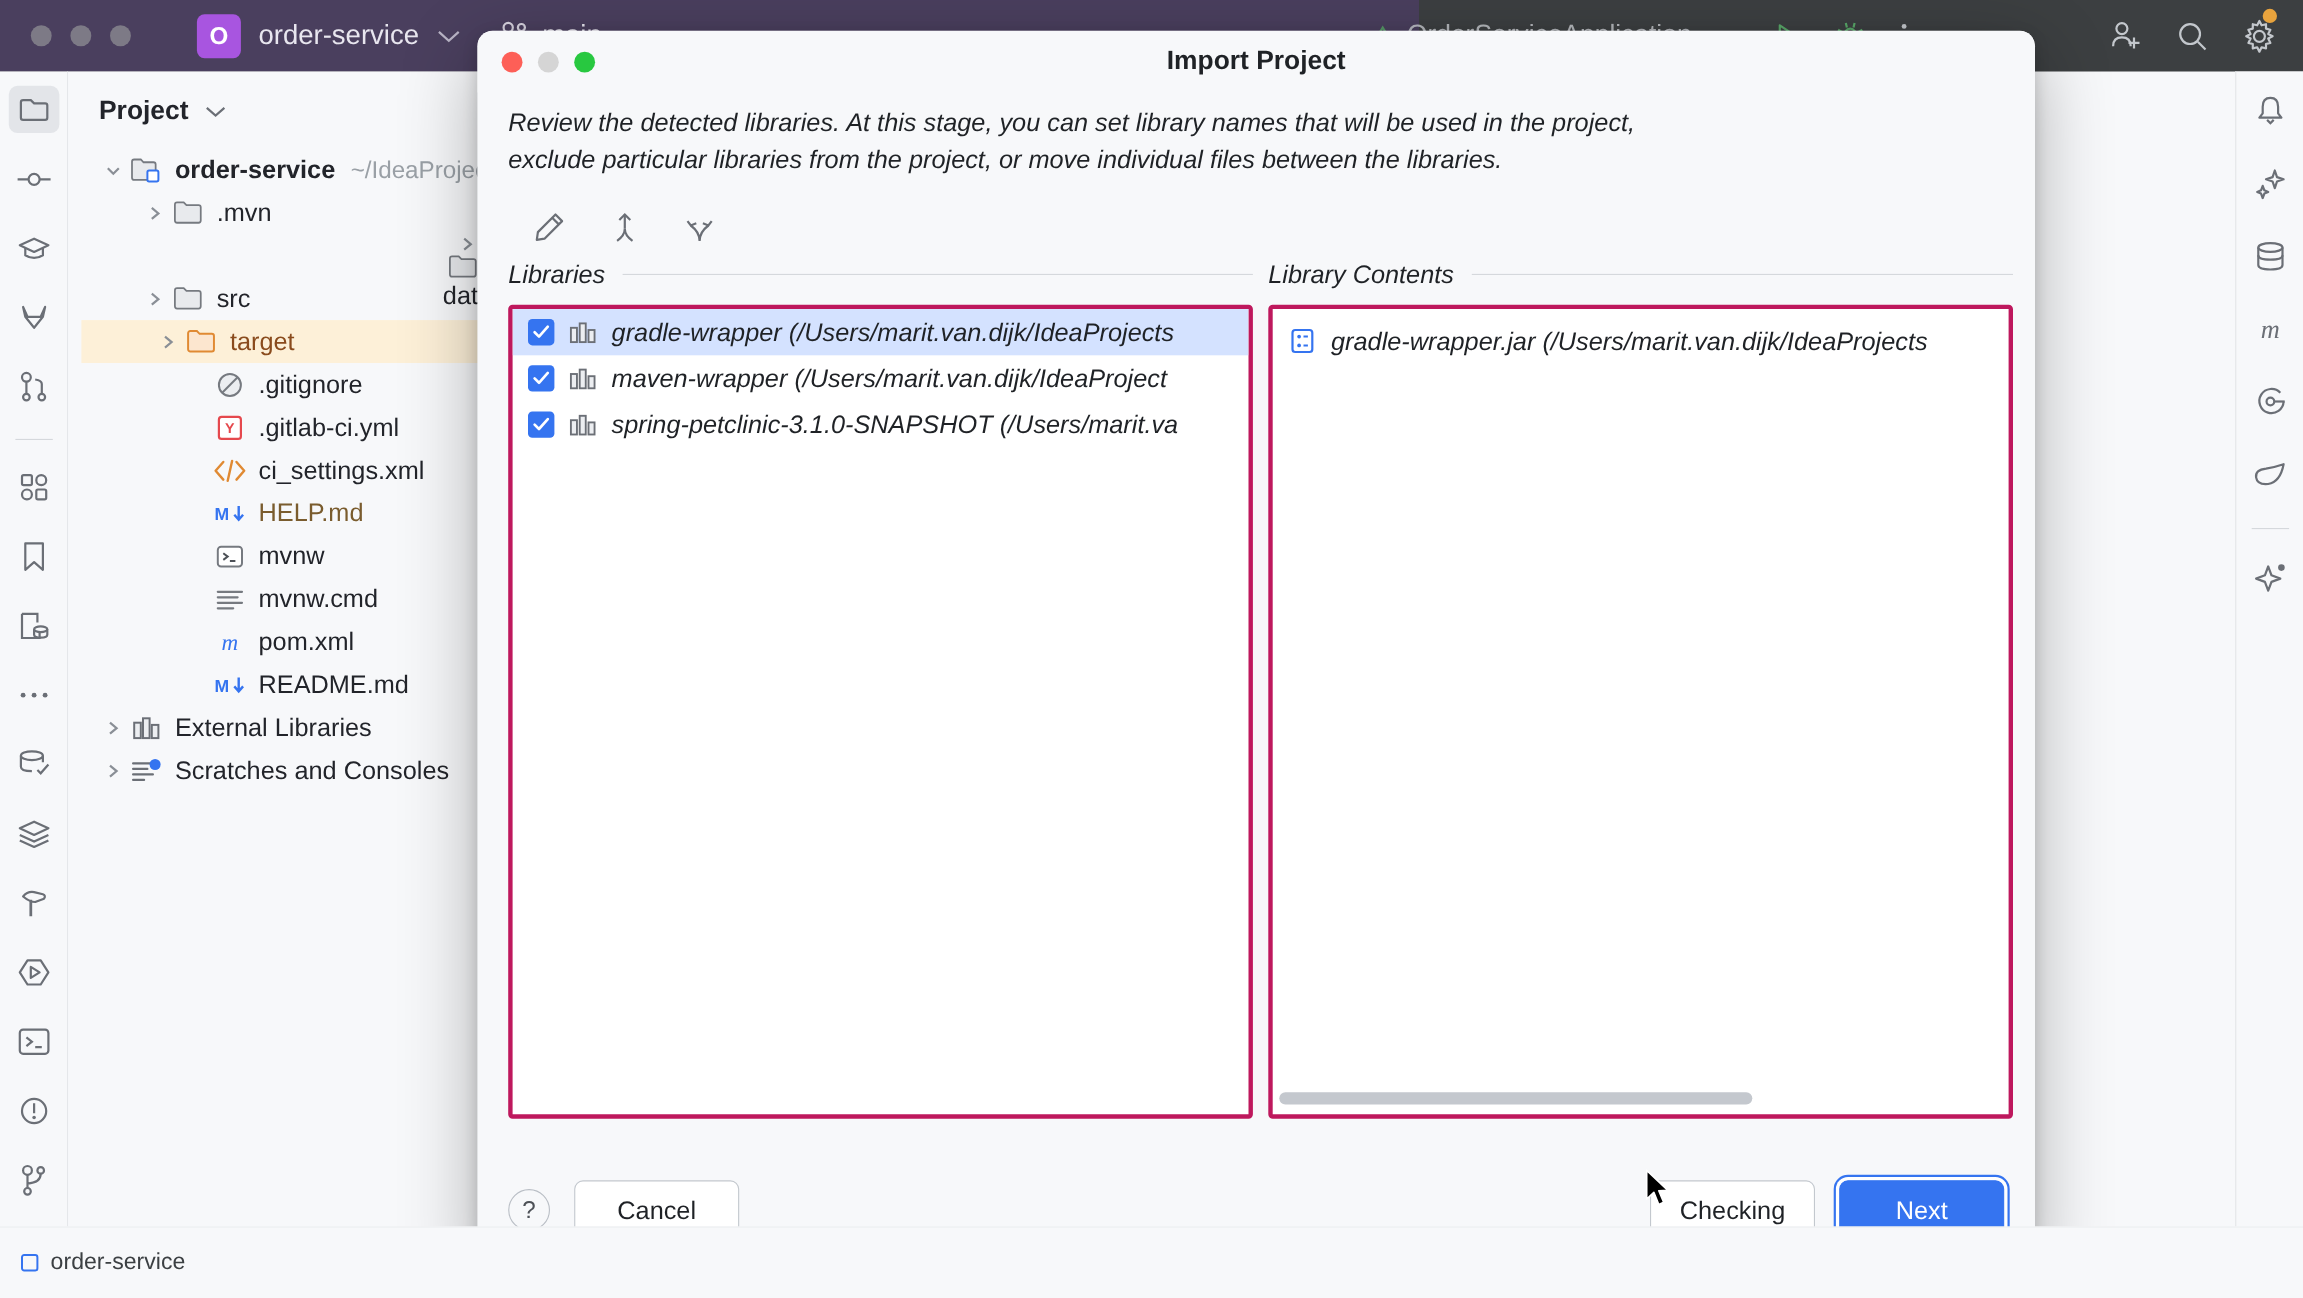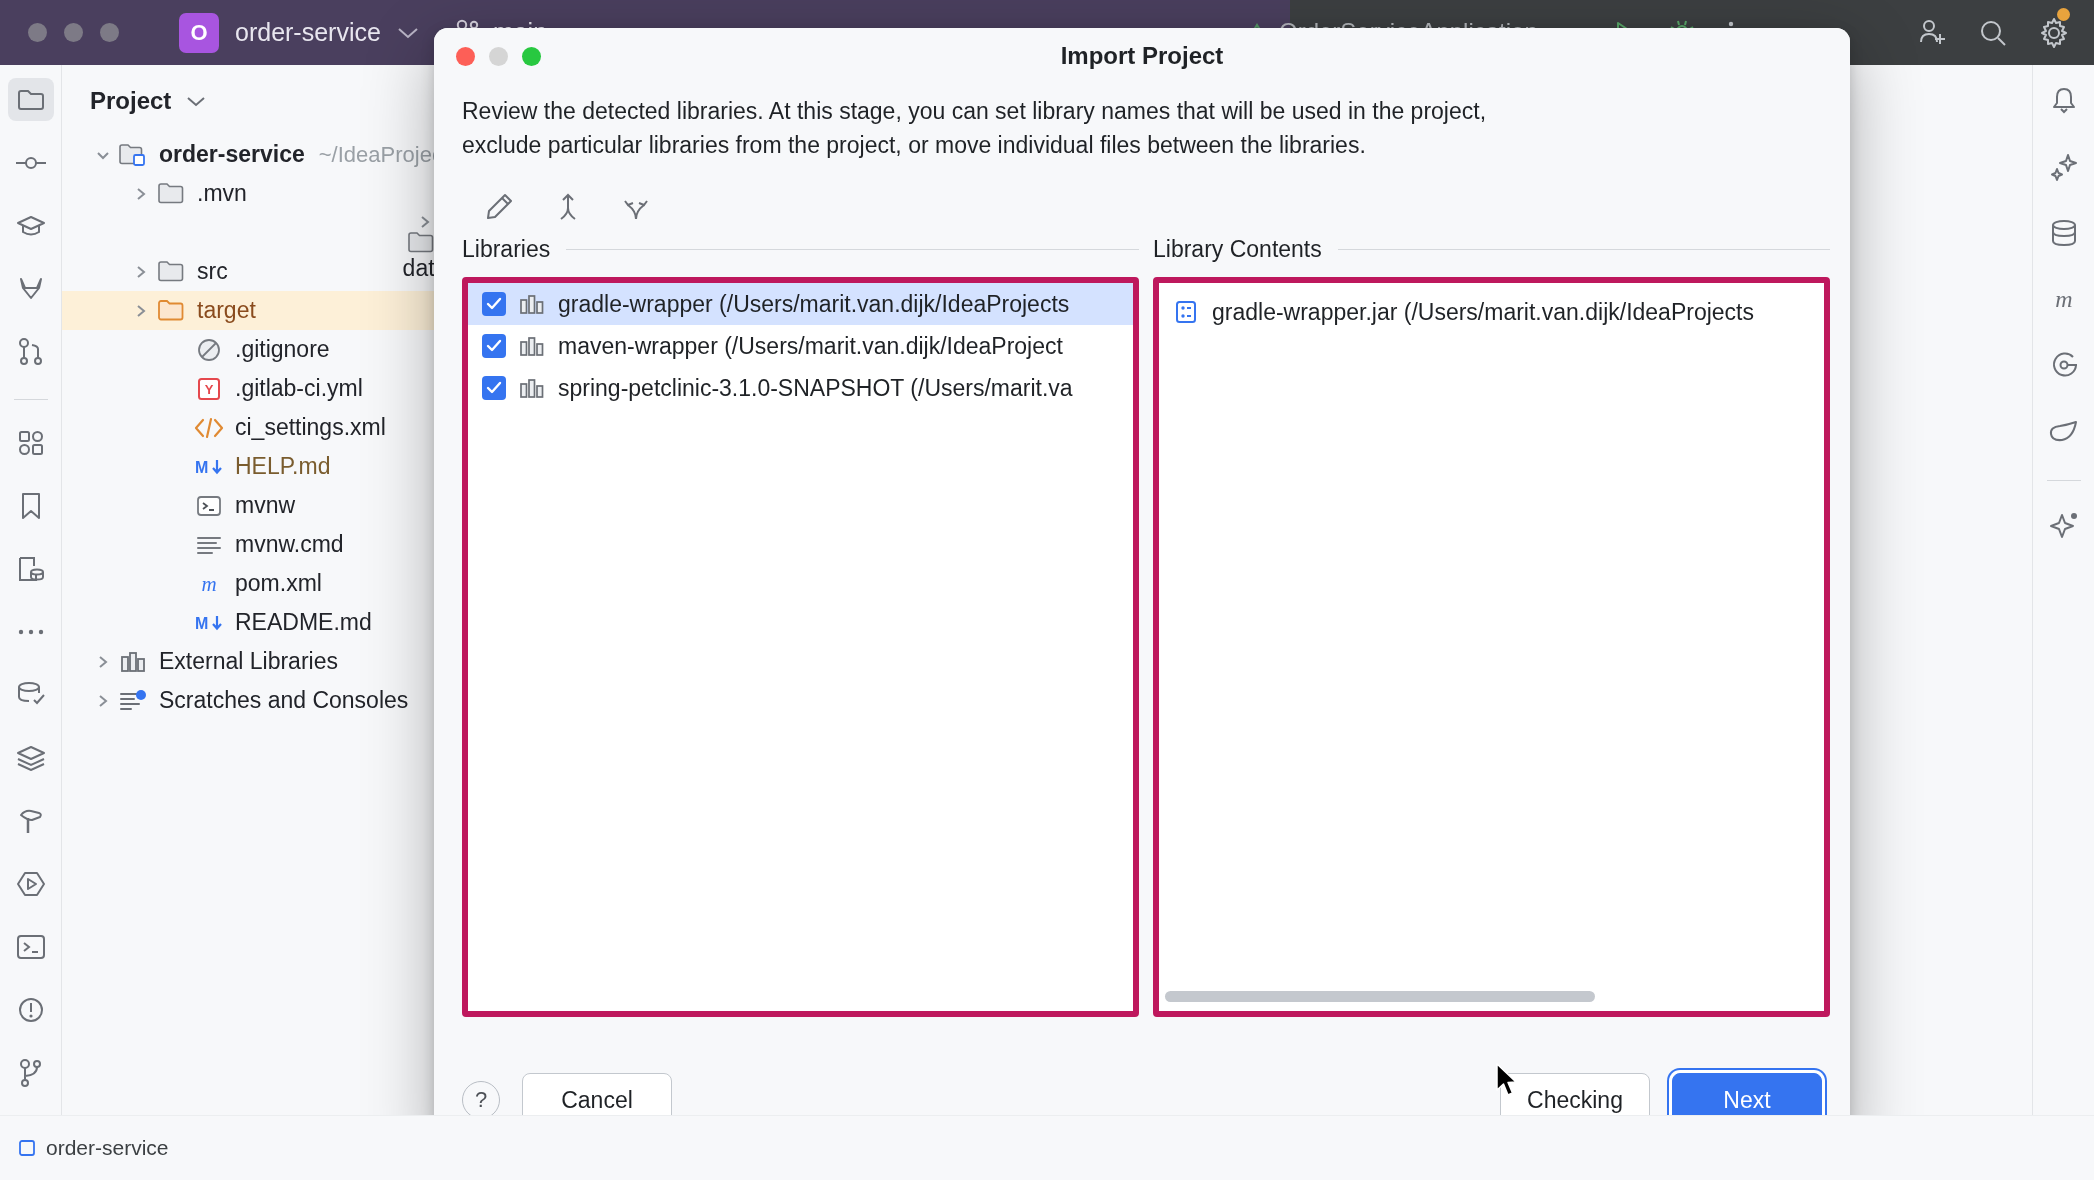--- a/index.html
+++ b/index.html
@@ -64,21 +64,21 @@
   
   .project-panel {
     position: absolute; left: 62px; top: 65px; width: 660px; height: 1050px;
     background: #f7f8fa;
   }
   .pp-header { display: flex; align-items: center; padding: 22px 0 10px 28px; }
   .pp-title { font-size: 24px; font-weight: 700; color: #22242a; }
   .pp-chev { margin-left: 14px; color: #6b6f76; }
   .tree { margin-top: 10px; }
   .row { height: 39px; display: flex; align-items: center; font-size: 23px; color: #22242a; white-space: nowrap; }
-  .row.hl { background: #fdf0d8; }
+  .row.hl { background: #fdf0d8; margin-left: 12px; }
   .arrow { width: 26px; display: flex; justify-content: center; color: #8a8f96; font-size: 17px; }
   .ficon { width: 34px; display: flex; align-items: center; justify-content: center; margin-right: 9px; }
   .row-label.bold { font-weight: 700; }
   .row-path { color: #9aa0a6; margin-left: 14px; font-size: 22px; }
   .txt-brown { color: #7a5c2e; }
   .txt-orange { color: #8a4b1d; }
 
   
   .statusbar {
     position: absolute; left: 0; bottom: 0; width: 2094px; height: 65px;
@@ -104,32 +104,32 @@
   }
   .dlg-lights { display: flex; gap: 14px; margin-left: 22px; }
   .dl { width: 19px; height: 19px; border-radius: 50%; }
   .dl.red { background: #fd5f57; }
   .dl.yel { background: #d5d5d5; }
   .dl.grn { background: #28c840; }
   .dlg-title {
     position: absolute; left: 0; right: 0; text-align: center;
     font-size: 24px; font-weight: 700; color: #1f2226;
   }
-  .dlg-body { padding: 10px 20px 0 28px; }
+  .dlg-body { padding: 10px 20px 0 28px; font-style: italic; }
   .dlg-desc { font-size: 23px; line-height: 34px; color: #1f2226; max-width: 1060px; }
   .dlg-toolbar { display: flex; align-items: center; gap: 40px; margin: 30px 0 14px 22px; color: #6b6f76; }
 
   .panes { display: flex; gap: 14px; margin-top: 10px; }
   .pane { flex: 1; }
   .pane-head { display: flex; align-items: center; gap: 16px; }
   .pane-title { font-size: 23px; color: #1f2226; white-space: nowrap; }
   .pane-rule { flex: 1; height: 1px; background: #d5d8dc; }
   .pane-box {
     margin-top: 14px; height: 740px; background: #ffffff;
-    border: 6px solid #be185d; border-radius: 4px; overflow: hidden; position: relative;
+    border: 4px solid #be185d; border-radius: 4px; overflow: hidden; position: relative;
   }
   .lib-row {
     height: 42px; display: flex; align-items: center; padding-left: 14px;
     font-size: 23px; color: #1f2226; white-space: nowrap; overflow: hidden;
   }
   .lib-row.sel { background: #d4e2ff; }
   .cb {
     width: 24px; height: 24px; border-radius: 4px; background: #3574f0;
     display: flex; align-items: center; justify-content: center; flex: none;
     color: #fff; font-size: 17px; margin-right: 13px;

